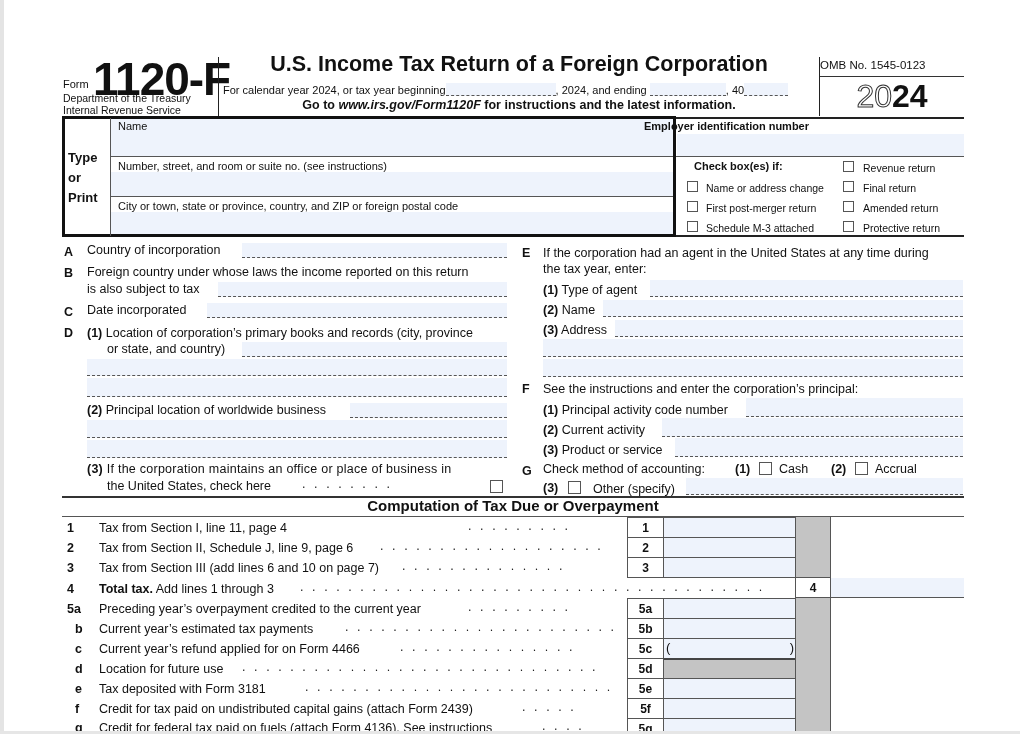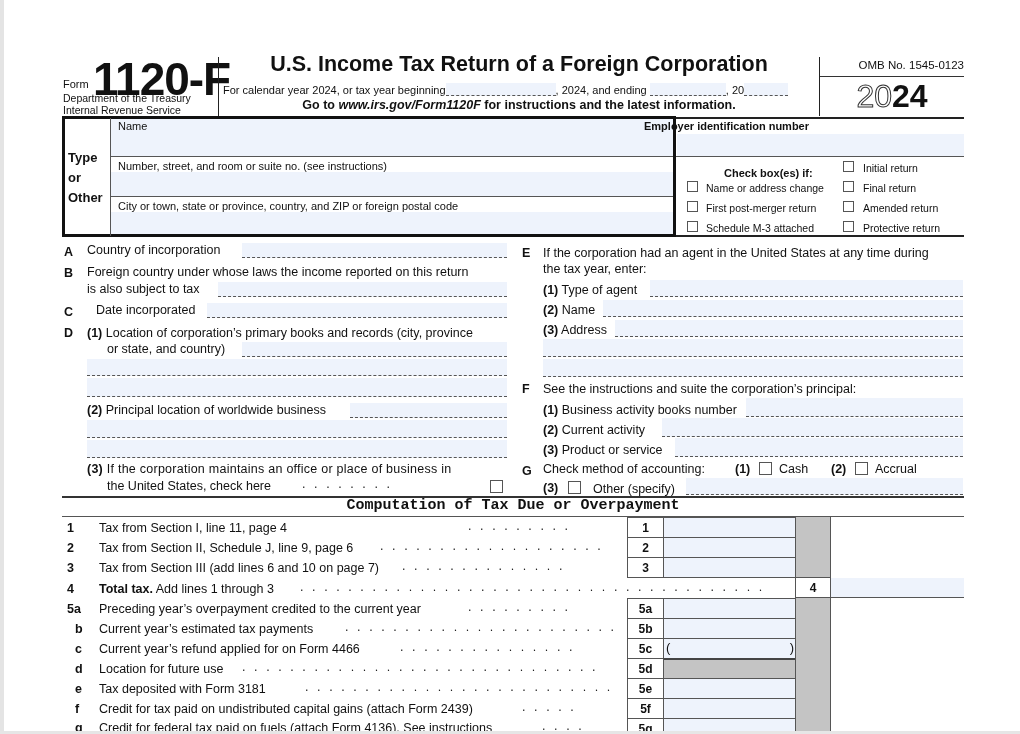--- a/index.html
+++ b/index.html
@@ -30,59 +30,59 @@
   <span class="lbl small" style="left:63px;top:78px;">Form</span>
   <span class="abs" style="left:93px;top:52px;font-size:46px;font-weight:bold;letter-spacing:-1px;">1120-F</span>
   <span class="lbl" style="left:63px;top:92px;font-size:10.5px;">Department of the Treasury</span>
   <span class="lbl" style="left:63px;top:104px;font-size:10.5px;">Internal Revenue Service</span>
   <div class="vline" style="left:218px;top:57px;height:59px;border-color:#222;"></div>
 
   <div class="abs" style="left:219px;top:52px;width:600px;text-align:center;font-size:21.5px;font-weight:bold;">U.S. Income Tax Return of a Foreign Corporation</div>
 
   <div class="abs" style="left:223px;top:83px;font-size:11px;white-space:nowrap;">
     <span>For calendar year 2024, or tax year beginning</span><span class="fill dots" style="display:inline-block;width:110px;height:12px;vertical-align:-2px;"></span><span>, 2024, and ending</span>
-    <span class="fill dots" style="display:inline-block;width:76px;height:12px;vertical-align:-2px;"></span><span>, 20</span><span class="fill dots" style="display:inline-block;width:44px;height:12px;vertical-align:-2px;"></span>
+    <span class="fill dots" style="display:inline-block;width:76px;height:12px;vertical-align:-2px;"></span><span>, 40</span><span class="fill dots" style="display:inline-block;width:44px;height:12px;vertical-align:-2px;"></span>
   </div>
   <div class="abs" style="left:219px;top:98px;width:600px;text-align:center;font-size:12.5px;font-weight:bold;">
     <span>Go to </span><i>www.irs.gov/Form1120F</i><span> for instructions and the latest information.</span>
   </div>
 
   <div class="vline" style="left:819px;top:57px;height:59px;border-color:#222;"></div>
-  <div class="abs" style="left:820px;top:59px;width:144px;text-align:right;font-size:11.5px;">OMB No. 1545-0123</div>
+  <div class="abs" style="left:820px;top:59px;width:144px;text-align:left;font-size:11.5px;">OMB No. 1545-0123</div>
   <div class="hline" style="left:820px;top:76px;width:144px;border-color:#333;"></div>
   <div class="abs" style="left:820px;top:78px;width:144px;text-align:center;font-size:32px;line-height:36px;">
     <span style="color:#fff;-webkit-text-stroke:1px #333;font-weight:normal;">20</span><span style="font-weight:bold;">24</span>
   </div>
 </div>
 
 <div class="abs" style="left:62px;top:116px;width:614px;height:121px;border:3px solid #111;box-sizing:border-box;"></div>
 <div class="vline" style="left:110px;top:118px;height:118px;border-color:#555;"></div>
 <div class="abs" style="left:68px;top:148px;font-size:13px;font-weight:bold;line-height:20px;">
   <div>Type</div>
   <div>or</div>
-  <div>Other</div>
+  <div>Print</div>
 </div>
 
 <div class="abs fill" style="left:111px;top:119px;width:562px;height:37px;"></div>
 <span class="lbl small" style="left:118px;top:120px;">Name</span>
 <div class="hline" style="left:111px;top:156px;width:562px;"></div>
 <div class="abs fill" style="left:111px;top:172px;width:562px;height:24px;"></div>
 <span class="lbl small" style="left:118px;top:160px;">Number, street, and room or suite no. (see instructions)</span>
 <div class="hline" style="left:111px;top:196px;width:562px;"></div>
 <div class="abs fill" style="left:111px;top:212px;width:562px;height:22px;"></div>
 <span class="lbl small" style="left:118px;top:200px;">City or town, state or province, country, and ZIP or foreign postal code</span>
 
 <div class="hline" style="left:676px;top:117px;width:288px;border-top:2px solid #222;"></div>
 <span class="lbl b small" style="left:644px;top:120px;">Employer identification number</span>
 <div class="abs fill" style="left:677px;top:134px;width:287px;height:22px;"></div>
 <div class="hline" style="left:676px;top:156px;width:288px;"></div>
-<span class="lbl b small" style="left:724px;top:160px;margin-top:7px;">Check box(es) if:</span>
+<span class="lbl b small" style="left:694px;top:160px;">Check box(es) if:</span>
 
 <div class="cb" style="left:843px;top:161px;"></div>
-<span class="lbl" style="left:863px;top:162px;font-size:10.5px;">Initial return</span>
+<span class="lbl" style="left:863px;top:162px;font-size:10.5px;">Revenue return</span>
 <div class="cb" style="left:687px;top:181px;"></div>
 <span class="lbl" style="left:706px;top:182px;font-size:10.5px;">Name or address change</span>
 <div class="cb" style="left:843px;top:181px;"></div>
 <span class="lbl" style="left:863px;top:182px;font-size:10.5px;">Final return</span>
 <div class="cb" style="left:687px;top:201px;"></div>
 <span class="lbl" style="left:706px;top:202px;font-size:10.5px;">First post-merger return</span>
 <div class="cb" style="left:843px;top:201px;"></div>
 <span class="lbl" style="left:863px;top:202px;font-size:10.5px;">Amended return</span>
 <div class="cb" style="left:687px;top:221px;"></div>
 <span class="lbl" style="left:706px;top:222px;font-size:10.5px;">Schedule M-3 attached</span>
@@ -93,21 +93,21 @@
 <span class="letter" style="left:64px;top:245px;">A</span>
 <span class="lbl" style="left:87px;top:243px;">Country of incorporation</span>
 <div class="abs fill dots" style="left:242px;top:243px;width:265px;height:14px;"></div>
 
 <span class="letter" style="left:64px;top:266px;">B</span>
 <span class="lbl" style="left:87px;top:265px;">Foreign country under whose laws the income reported on this return</span>
 <span class="lbl" style="left:87px;top:282px;">is also subject to tax</span>
 <div class="abs fill dots" style="left:218px;top:282px;width:289px;height:14px;"></div>
 
 <span class="letter" style="left:64px;top:305px;">C</span>
-<span class="lbl" style="left:96px;top:303px;">Date incorporated</span>
+<span class="lbl" style="left:87px;top:303px;">Date incorporated</span>
 <div class="abs fill dots" style="left:207px;top:303px;width:300px;height:14px;"></div>
 
 <span class="letter" style="left:64px;top:326px;">D</span>
 <span class="lbl" style="left:87px;top:326px;"><b>(1)</b> <span>Location of corporation’s primary books and records (city, province</span></span>
 <span class="lbl" style="left:107px;top:342px;">or state, and country)</span>
 <div class="abs fill dots" style="left:242px;top:342px;width:265px;height:14px;"></div>
 <div class="abs fill dots" style="left:87px;top:359px;width:420px;height:16px;"></div>
 <div class="abs fill dots" style="left:87px;top:378px;width:420px;height:18px;"></div>
 
 <span class="lbl" style="left:87px;top:403px;"><b>(2)</b> <span>Principal location of worldwide business</span></span>
@@ -126,43 +126,43 @@
 <span class="lbl" style="left:543px;top:283px;"><b>(1)</b> <span>Type of agent</span></span>
 <div class="abs fill dots" style="left:650px;top:280px;width:313px;height:16px;"></div>
 <span class="lbl" style="left:543px;top:303px;"><b>(2)</b> <span>Name</span></span>
 <div class="abs fill dots" style="left:603px;top:300px;width:360px;height:16px;"></div>
 <span class="lbl" style="left:543px;top:323px;"><b>(3)</b> <span>Address</span></span>
 <div class="abs fill dots" style="left:615px;top:320px;width:348px;height:16px;"></div>
 <div class="abs fill dots" style="left:543px;top:339px;width:420px;height:17px;"></div>
 <div class="abs fill dots" style="left:543px;top:359px;width:420px;height:17px;"></div>
 
 <span class="letter" style="left:522px;top:382px;">F</span>
-<span class="lbl" style="left:543px;top:382px;">See the instructions and suite the corporation’s principal:</span>
-<span class="lbl" style="left:543px;top:403px;"><b>(1)</b> <span>Business activity books number</span></span>
+<span class="lbl" style="left:543px;top:382px;">See the instructions and enter the corporation’s principal:</span>
+<span class="lbl" style="left:543px;top:403px;"><b>(1)</b> <span>Principal activity code number</span></span>
 <div class="abs fill dots" style="left:746px;top:398px;width:217px;height:18px;"></div>
 <span class="lbl" style="left:543px;top:423px;"><b>(2)</b> <span>Current activity</span></span>
 <div class="abs fill dots" style="left:662px;top:418px;width:301px;height:18px;"></div>
 <span class="lbl" style="left:543px;top:443px;"><b>(3)</b> <span>Product or service</span></span>
 <div class="abs fill dots" style="left:675px;top:438px;width:288px;height:18px;"></div>
 
 <span class="letter" style="left:522px;top:464px;">G</span>
 <span class="lbl" style="left:543px;top:462px;">Check method of accounting:</span>
 <span class="lbl b" style="left:735px;top:462px;">(1)</span>
 <div class="cb" style="left:759px;top:462px;width:13px;height:13px;"></div>
 <span class="lbl" style="left:779px;top:462px;">Cash</span>
 <span class="lbl b" style="left:831px;top:462px;">(2)</span>
 <div class="cb" style="left:855px;top:462px;width:13px;height:13px;"></div>
 <span class="lbl" style="left:875px;top:462px;">Accrual</span>
 <span class="lbl b" style="left:543px;top:481px;">(3)</span>
 <div class="cb" style="left:568px;top:481px;width:13px;height:13px;"></div>
 <span class="lbl" style="left:593px;top:482px;">Other (specify)</span>
 <div class="abs fill dots" style="left:686px;top:478px;width:277px;height:16px;"></div>
 
 <div class="hline" style="left:62px;top:496px;width:902px;border-top:2px solid #333;"></div>
-<div class="abs" style="left:62px;top:497px;width:902px;text-align:center;font-size:15px;font-weight:bold;font-family:Liberation Mono, monospace;">Computation of Tax Due or Overpayment</div>
+<div class="abs" style="left:62px;top:497px;width:902px;text-align:center;font-size:15px;font-weight:bold;">Computation of Tax Due or Overpayment</div>
 <div class="hline" style="left:62px;top:516px;width:902px;"></div>
 
 <div class="abs gray" style="left:795px;top:517px;width:36px;height:60px;border-left:1px solid #555;border-right:1px solid #555;box-sizing:border-box;"></div>
 <div class="abs gray" style="left:795px;top:597px;width:36px;height:137px;border-left:1px solid #555;border-right:1px solid #555;box-sizing:border-box;"></div>
 
 <div>
   <span class="lbl b" style="left:67px;top:521px;">1</span>
   <span class="lbl" style="left:99px;top:521px;">Tax from Section I, line 11, page 4</span>
   <span class="leader" style="left:468px;top:519px;">.........</span>
   <div class="boxnum" style="left:627px;top:517px;">1</div>

